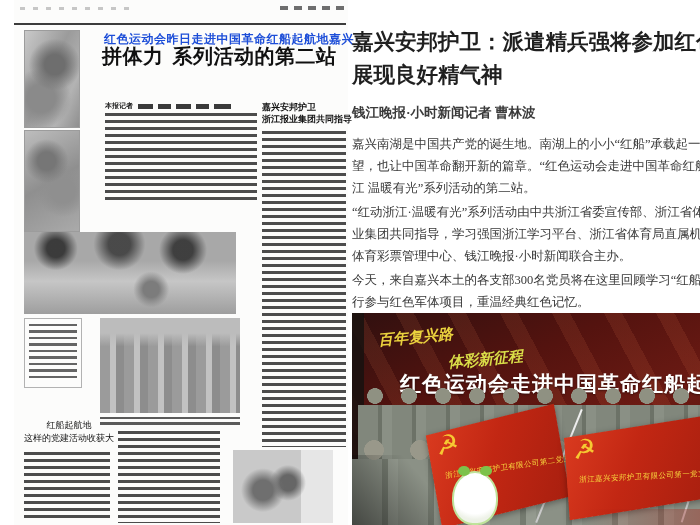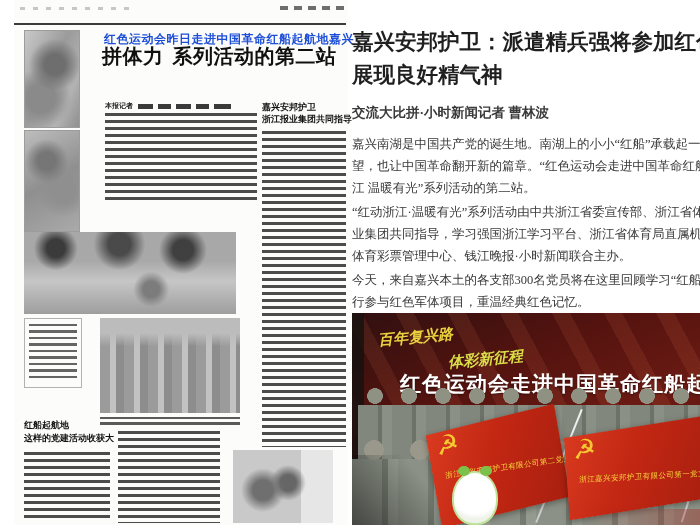--- a/index.html
+++ b/index.html
@@ -27,22 +27,22 @@
     align-items:center; gap:5px; font-size:7px; font-weight:bold; color:#222; }
   .fseg { display:inline-block; height:5px; background:#3a3a3a; }
 
   .flines { position:absolute;
     background-image:repeating-linear-gradient(to bottom, rgba(45,45,45,.85) 0 3px, transparent 3px 7px); }
   .flines-sm { position:absolute;
     background-image:repeating-linear-gradient(to bottom, rgba(50,50,50,.8) 0 2.5px, transparent 2.5px 5.5px); }
 
   .np-colhead { position:absolute; left:248px; top:101px; font-size:9px; font-weight:bold;
     color:#111; line-height:12px; white-space:nowrap; }
-  .np-subhead { position:absolute; left:10px; top:419px; font-size:9px; font-weight:bold;
-    color:#111; line-height:13px; white-space:nowrap; }
+  .np-subhead { position:absolute; left:10px; top:419px; font-size:9px; font-weight:normal;
+    color:#111; line-height:13px; white-space:nowrap;text-align:center; }
 
   .bw { position:absolute; border:1px solid #9c9c9c; }
   #p-rail-1 { left:10px; top:30px; width:56px; height:98px;
     background: radial-gradient(circle at 55% 35%, #6e6e6e 0 10px, transparent 26px),
                 radial-gradient(circle at 30% 70%, #8a8a8a 0 14px, transparent 30px),
                 linear-gradient(115deg,#c9c9c9,#9b9b9b 45%,#b3b3b3 75%,#8f8f8f); }
   #p-rail-2 { left:10px; top:130px; width:56px; height:102px;
     background: radial-gradient(circle at 40% 30%, #767676 0 9px, transparent 22px),
                 radial-gradient(circle at 70% 60%, #8f8f8f 0 12px, transparent 26px),
                 linear-gradient(150deg,#bdbdbd,#8f8f8f 50%,#aaaaaa); }
@@ -173,21 +173,21 @@
     <div class="flines" style="left:10px; top:452px; width:86px; height:70px;"></div>
     <div class="flines" style="left:104px; top:431px; width:102px; height:92px;"></div>
 
     <div class="bw" id="p-desk"></div>
   </section>
 
   <section class="article">
     <h1 class="a-title">嘉兴安邦护卫：派遣精兵强将参加红色运动会展现良好精气神</h1>
 
 
-    <div class="a-byline">交流大比拼·小时新闻记者 曹林波</div>
+    <div class="a-byline">钱江晚报·小时新闻记者 曹林波</div>
 
     <p class="a-p" id="ap1">嘉兴南湖是中国共产党的诞生地。南湖上的小小“红船”承载起一个民族的新生望，也让中国革命翻开新的篇章。“红色运动会走进中国革命红船起航地”是“浙江 温暖有光”系列活动的第二站。</p>
     <p class="a-p" id="ap2">“红动浙江·温暖有光”系列活动由中共浙江省委宣传部、浙江省体育局、浙江报业集团共同指导，学习强国浙江学习平台、浙江省体育局直属机关党委、浙江省体育彩票管理中心、钱江晚报·小时新闻联合主办。</p>
     <p class="a-p" id="ap3">今天，来自嘉兴本土的各支部300名党员将在这里回顾学习“红船精神”，身体力行参与红色军体项目，重温经典红色记忆。</p>
 
     <div class="a-photo">
       <div class="ph-streaks"></div>
       <div class="ph-leftband"></div>
       <div class="ph-slogan" id="slogan1">百年复兴路</div>
       <div class="ph-slogan" id="slogan2">体彩新征程</div>

